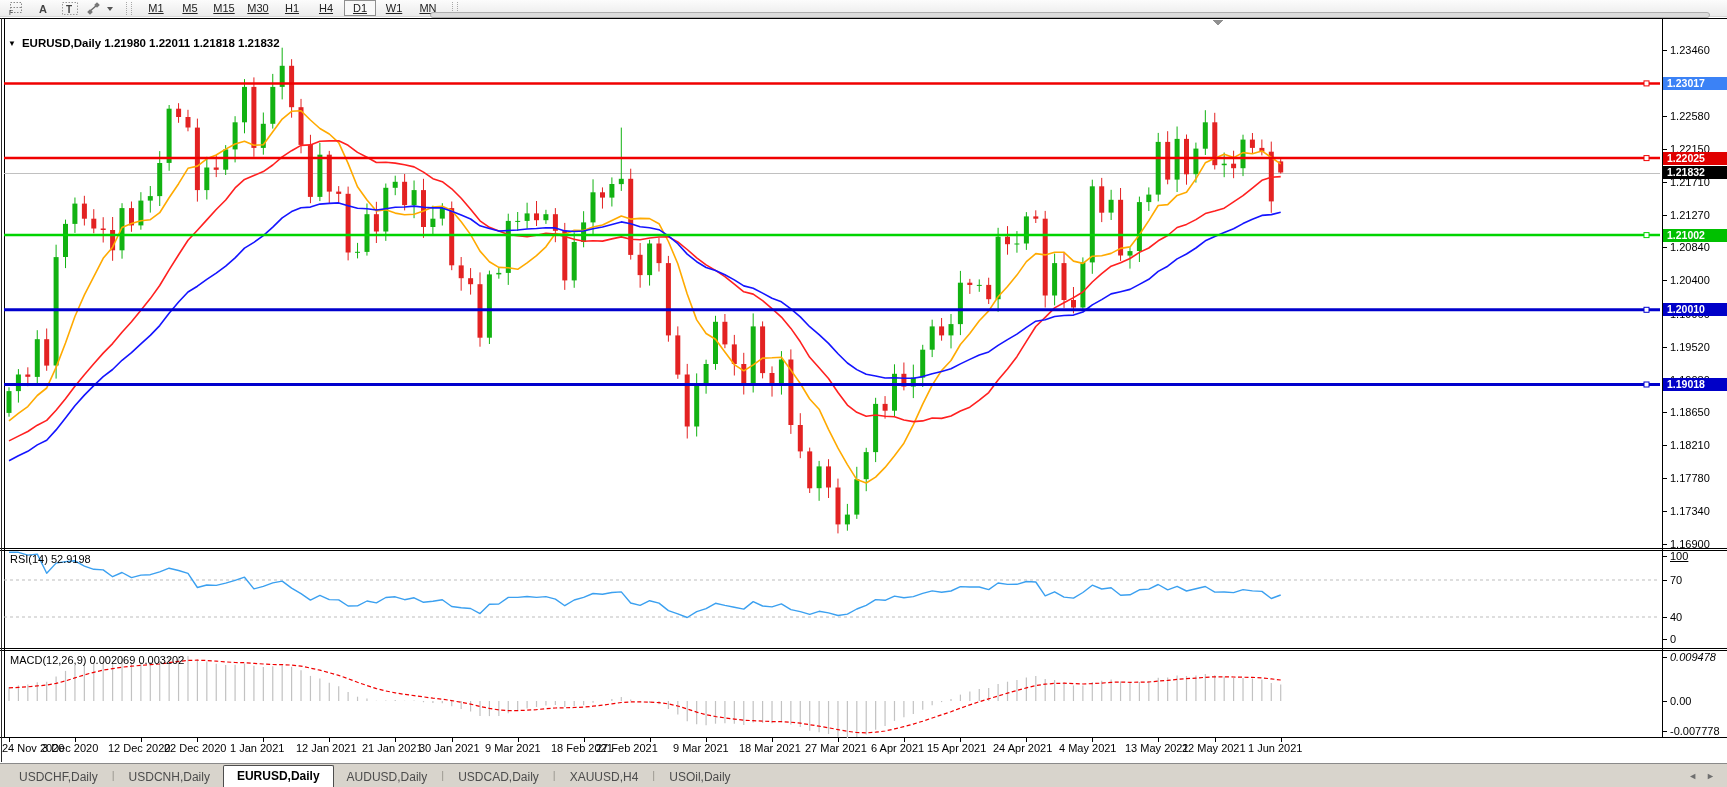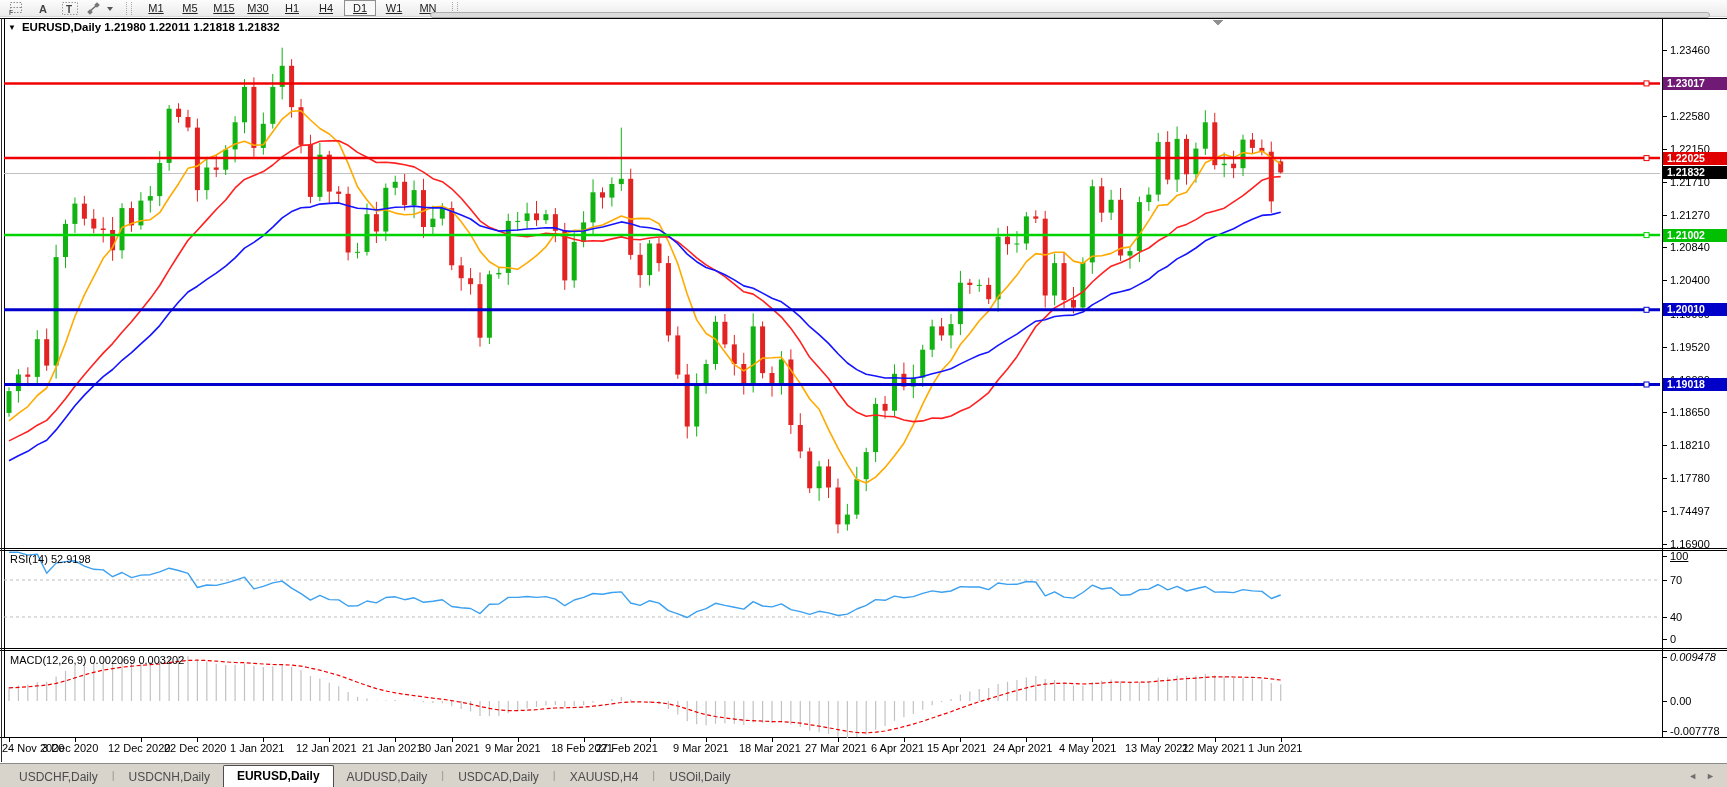--- a/index.html
+++ b/index.html
@@ -15,21 +15,21 @@
          padding:0 3px;margin:0 1px;border:1px solid transparent;cursor:default;text-decoration:underline;}
   .tfbtn.active{background:#f8f8f8;border:1px solid #8f8f8f;}
   .scrollstrip{position:absolute;left:430px;top:12px;width:1278px;height:4px;background:#dcdcdc;
                border:1px solid #aeaeae;border-radius:3px;z-index:31;}
   
   svg.canvas{position:absolute;left:0;top:0;z-index:1;}
   #overlays div{position:absolute;}
   .axlbl{font-size:11px;color:#000;line-height:12px;white-space:nowrap;z-index:2;}
   .badge{left:1663px;width:60px;height:13px;font-size:10.5px;font-weight:700;color:#fff;
          line-height:13px;padding-left:4px;z-index:3;}
-  .charttitle{position:absolute;left:8px;top:21px;font-size:11.5px;font-weight:700;color:#000;
+  .charttitle{position:absolute;left:8px;top:37px;font-size:11.5px;font-weight:700;color:#000;
               z-index:4;white-space:nowrap;}
   .charttitle .tri{font-size:8px;vertical-align:1px;margin-right:6px;}
   .paneltitle{position:absolute;font-size:11px;color:#000;z-index:4;white-space:nowrap;}
   .datelbl{top:742px;font-size:11px;color:#000;white-space:nowrap;z-index:2;}
   
   .tabbar{position:absolute;left:0;top:763px;width:100%;height:24px;box-sizing:border-box;
           background:#d8d4cc;border-top:1px solid #8a8a8a;display:flex;align-items:flex-end;
           padding-left:6px;z-index:30;}
   #tabs{display:flex;align-items:flex-end;}
   .tab{height:19px;line-height:19px;padding:0 13px;font-size:12px;color:#4c4c4c;white-space:nowrap;cursor:default;}
@@ -592,21 +592,21 @@
       <div class="axlbl" style="left: 1670px; top: 176px;">1.21710</div>
       <div class="axlbl" style="left: 1670px; top: 209px;">1.21270</div>
       <div class="axlbl" style="left: 1670px; top: 241px;">1.20840</div>
       <div class="axlbl" style="left: 1670px; top: 274px;">1.20400</div>
       <div class="axlbl" style="left: 1670px; top: 308px;">1.19960</div>
       <div class="axlbl" style="left: 1670px; top: 341px;">1.19520</div>
       <div class="axlbl" style="left: 1670px; top: 374px;">1.19080</div>
       <div class="axlbl" style="left: 1670px; top: 406px;">1.18650</div>
       <div class="axlbl" style="left: 1670px; top: 439px;">1.18210</div>
       <div class="axlbl" style="left: 1670px; top: 472px;">1.17780</div>
-      <div class="axlbl" style="left: 1670px; top: 505px;">1.74497</div>
+      <div class="axlbl" style="left: 1670px; top: 505px;">1.17340</div>
       <div class="axlbl" style="left: 1670px; top: 538px;">1.16900</div>
       <div class="axlbl" style="left: 1670px; top: 550px; text-decoration: underline;">100</div>
       <div class="axlbl" style="left: 1670px; top: 574px;">70</div>
       <div class="axlbl" style="left: 1670px; top: 611px;">40</div>
       <div class="axlbl" style="left: 1670px; top: 633px;">0</div>
       <div class="axlbl" style="left: 1670px; top: 651px; font-style: italic;">0.009478</div>
       <div class="axlbl" style="left: 1670px; top: 695px;">0.00</div>
       <div class="axlbl" style="left: 1670px; top: 725px;">-0.007778</div>
       <div class="datelbl" style="left: 2px;">24 Nov 2020</div>
       <div class="datelbl" style="left: 42px;">3 Dec 2020</div>
@@ -622,21 +622,21 @@
       <div class="datelbl" style="left: 673px;">9 Mar 2021</div>
       <div class="datelbl" style="left: 739px;">18 Mar 2021</div>
       <div class="datelbl" style="left: 805px;">27 Mar 2021</div>
       <div class="datelbl" style="left: 871px;">6 Apr 2021</div>
       <div class="datelbl" style="left: 927px;">15 Apr 2021</div>
       <div class="datelbl" style="left: 993px;">24 Apr 2021</div>
       <div class="datelbl" style="left: 1059px;">4 May 2021</div>
       <div class="datelbl" style="left: 1125px;">13 May 2021</div>
       <div class="datelbl" style="left: 1182px;">22 May 2021</div>
       <div class="datelbl" style="left: 1248px;">1 Jun 2021</div>
-      <div class="badge" style="top: 77px; background: #701a75;">1.23017</div>
+      <div class="badge" style="top: 77px; background: #3b82f6;">1.23017</div>
       <div class="badge" style="top: 152px; background: rgb(224, 0, 0);">1.22025</div>
       <div class="badge" style="top: 166px; background: rgb(0, 0, 0);">1.21832</div>
       <div class="badge" style="top: 229px; background: rgb(0, 192, 0);">1.21002</div>
       <div class="badge" style="top: 303px; background: rgb(0, 0, 200);">1.20010</div>
       <div class="badge" style="top: 378px; background: rgb(0, 0, 200);">1.19018</div>
     </div>
 
   <div class="charttitle">
     <span class="tri">▼</span><span>EURUSD,Daily  1.21980 1.22011 1.21818 1.21832</span>
   </div>

